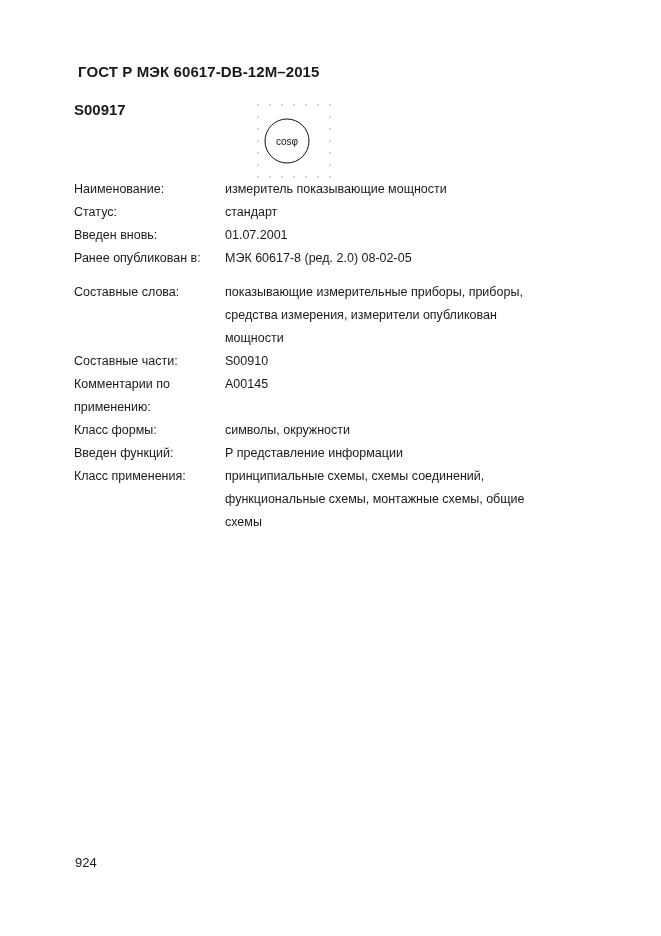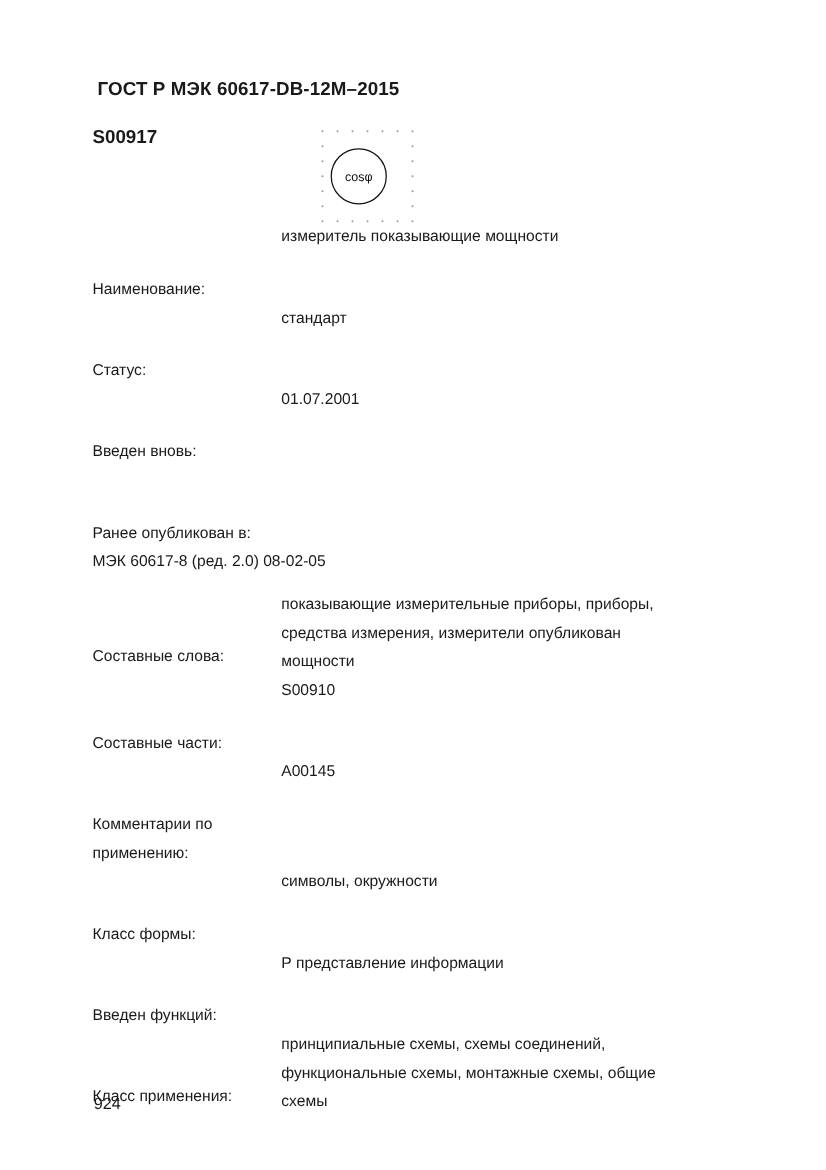--- a/index.html
+++ b/index.html
@@ -17,25 +17,25 @@
     }
     .symbol-figure {
       position: absolute; left: 252px; top: 100px; width: 84px; height: 84px; text-align: right;
     }
     .symbol-figure svg { display: block; }
     .props {
       position: absolute; left: 74px; top: 178px; width: 500px;
       font-size: 12.5px; line-height: 23px;
     }
     .row { display: flex; }
-    .row .label { width: 151px; flex: none; margin-top: 42px; }
+    .row .label { width: 151px; flex: none; }
     .row .value { width: 330px; }
-    .row.gap-after { margin-bottom: 11px; flex-direction: column; }
+    .row.gap-after { margin-bottom: 11px; }
     .page-number {
-      position: absolute; left: 75px; top: 855px; font-size: 13px; margin-top: 20px;
+      position: absolute; left: 75px; top: 855px; font-size: 13px;
     }
   </style>
 </head>
 <body>
 
 <div class="doc-header">ГОСТ Р МЭК 60617-DB-12M–2015</div>
 
 <div class="symbol-code">S00917</div>
 
 <div class="symbol-figure">

